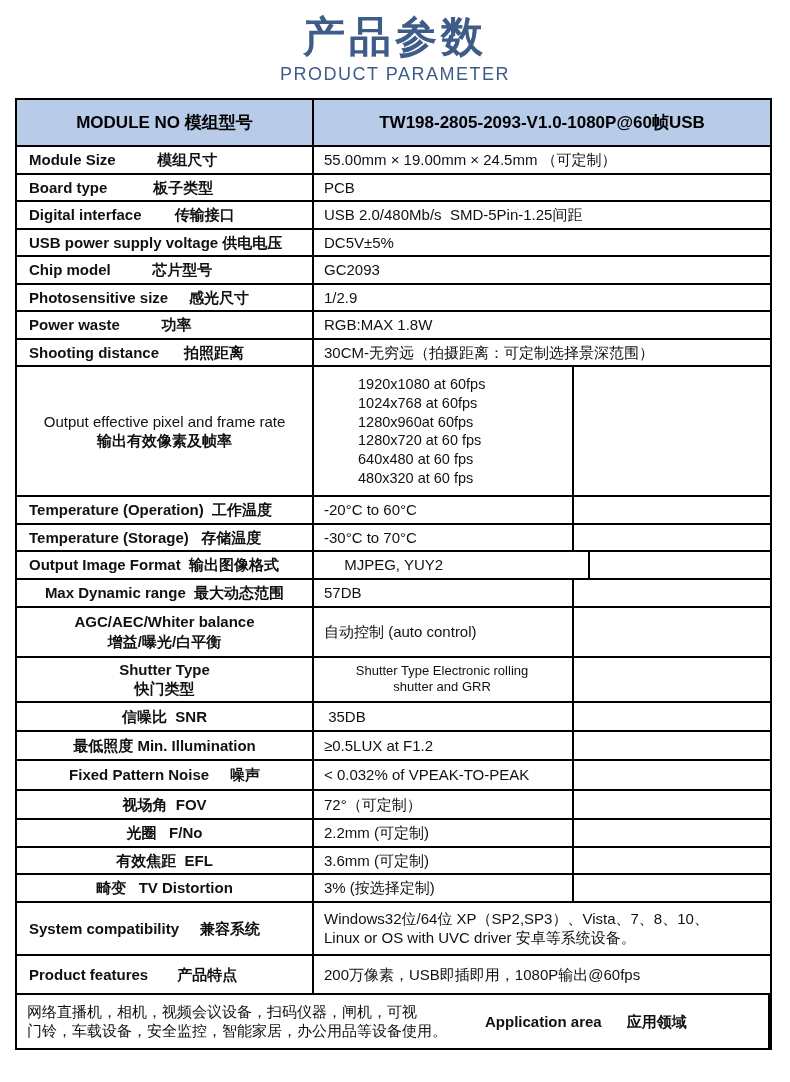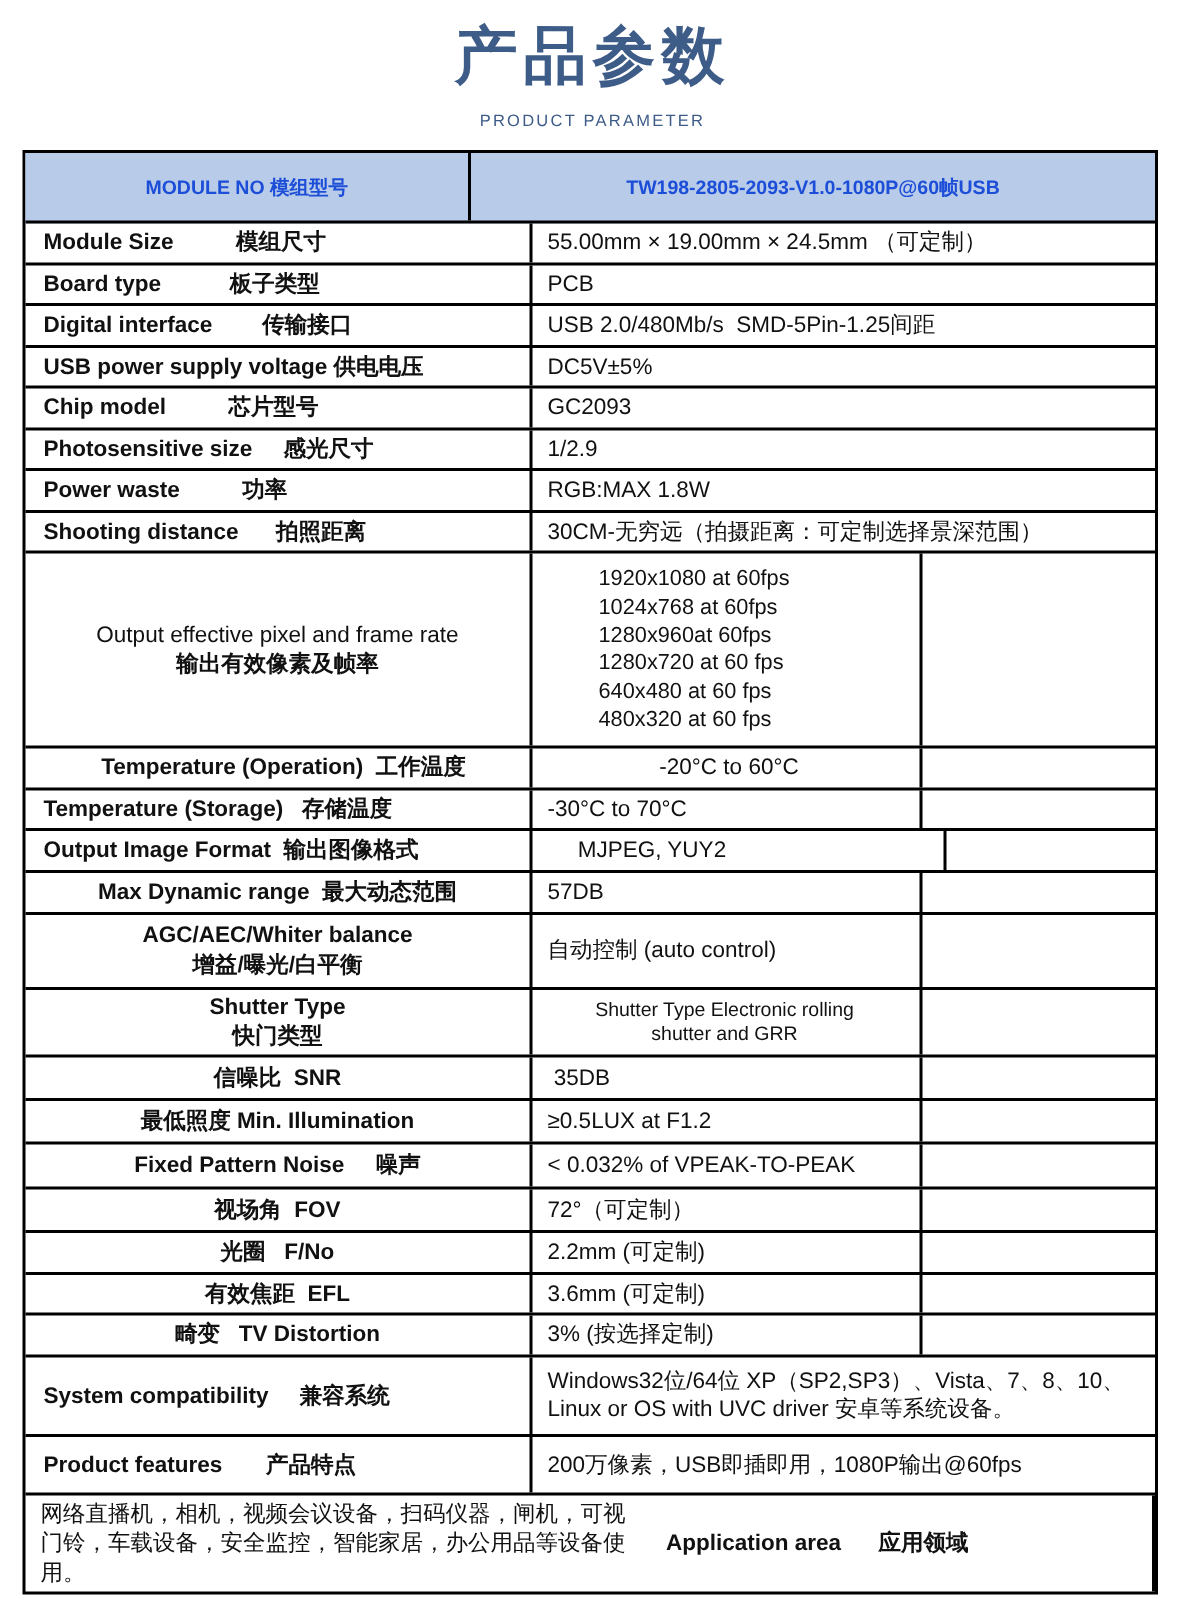--- a/index.html
+++ b/index.html
@@ -14,43 +14,43 @@
     font-family:"Liberation Sans","DejaVu Sans",sans-serif;
     color:#111;
     overflow:hidden;
   }
   .page-header{text-align:center;padding-top:12px;}
   .page-title{
     font-size:42px;font-weight:700;color:var(--accent);
     letter-spacing:4px;line-height:1.2;
   }
   .page-subtitle{
-    font-size:11px;font-weight:400;color:var(--accent);
-    letter-spacing:1.5px;margin-top:13px;
+    font-size:18px;font-weight:400;color:var(--accent);
+    letter-spacing:1.5px;margin-top:2px;
   }
   .spec-table{
     width:757px;margin:13px auto 0 15px;
     border:2.5px solid var(--border);
   }
   .thead{
     display:flex;background:var(--header-bg);
     min-height:47px;border-bottom:2.5px solid var(--border);
   }
   .th{
     display:flex;align-items:center;justify-content:center;
-    font-weight:700;font-size:13px;color:#1d4ed8;text-align:center;
+    font-weight:700;font-size:17px;color:#000000;text-align:center;
   }
   .th.label-col{width:297px;border-right:2px solid var(--border);}
   .th.value-col{flex:1;}
   .tr{display:flex;border-bottom:2px solid var(--border);}
   .tr:last-child{border-bottom:none;}
   .td{display:flex;flex-direction:column;justify-content:center;}
   .td .line{white-space:pre-wrap;line-height:1.3;}
   .td.label{
-    width:338px;flex:none;border-right:2px solid var(--border);
+    width:297px;flex:none;border-right:2px solid var(--border);
     font-weight:700;font-size:15px;padding:2px 4px 2px 12px;
   }
   .td.label.center{align-items:center;text-align:center;padding-left:4px;}
   .td.value{flex:1;font-size:15px;padding:3px 6px 3px 10px;}
   .td.value.w2{flex:none;width:260px;border-right:2px solid var(--border);}
   .td.value.indent{padding-left:44px;font-size:14.5px;}
   .td.value.small{font-size:13px;align-items:center;text-align:center;padding-left:4px;}
   .td.extra{flex:1;}
 </style>
 </head>
@@ -139,21 +139,21 @@
         <div class="td value w2 indent">
           <div class="line">1920x1080 at 60fps</div>
           <div class="line">1024x768 at 60fps</div>
           <div class="line">1280x960at 60fps</div>
           <div class="line">1280x720 at 60 fps</div>
           <div class="line">640x480 at 60 fps</div>
           <div class="line">480x320 at 60 fps</div>
         </div>
         <div class="td extra"></div>
       </div>
-      <div class="tr" style="min-height: 24px; text-align: center;">
+      <div class="tr" style="min-height: 24px;">
         <div class="td label">
           <div class="line">Temperature (Operation)  工作温度</div>
         </div>
         <div class="td value w2">
           <div class="line">-20°C to 60°C</div>
         </div>
         <div class="td extra"></div>
       </div>
       <div class="tr" style="min-height: 24px;">
         <div class="td label">

